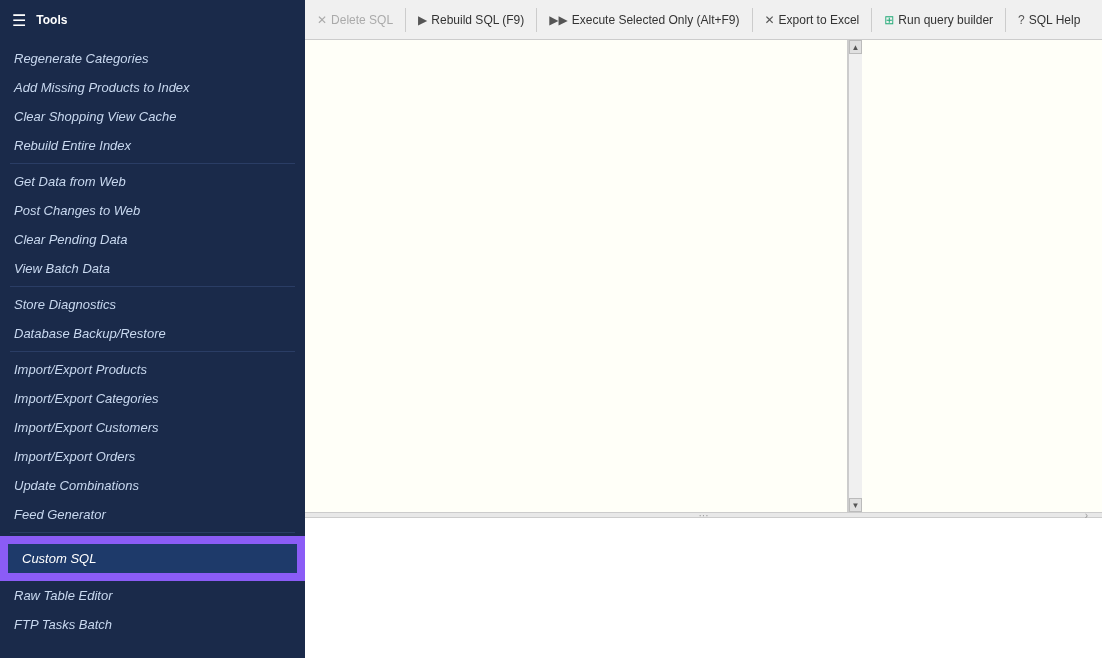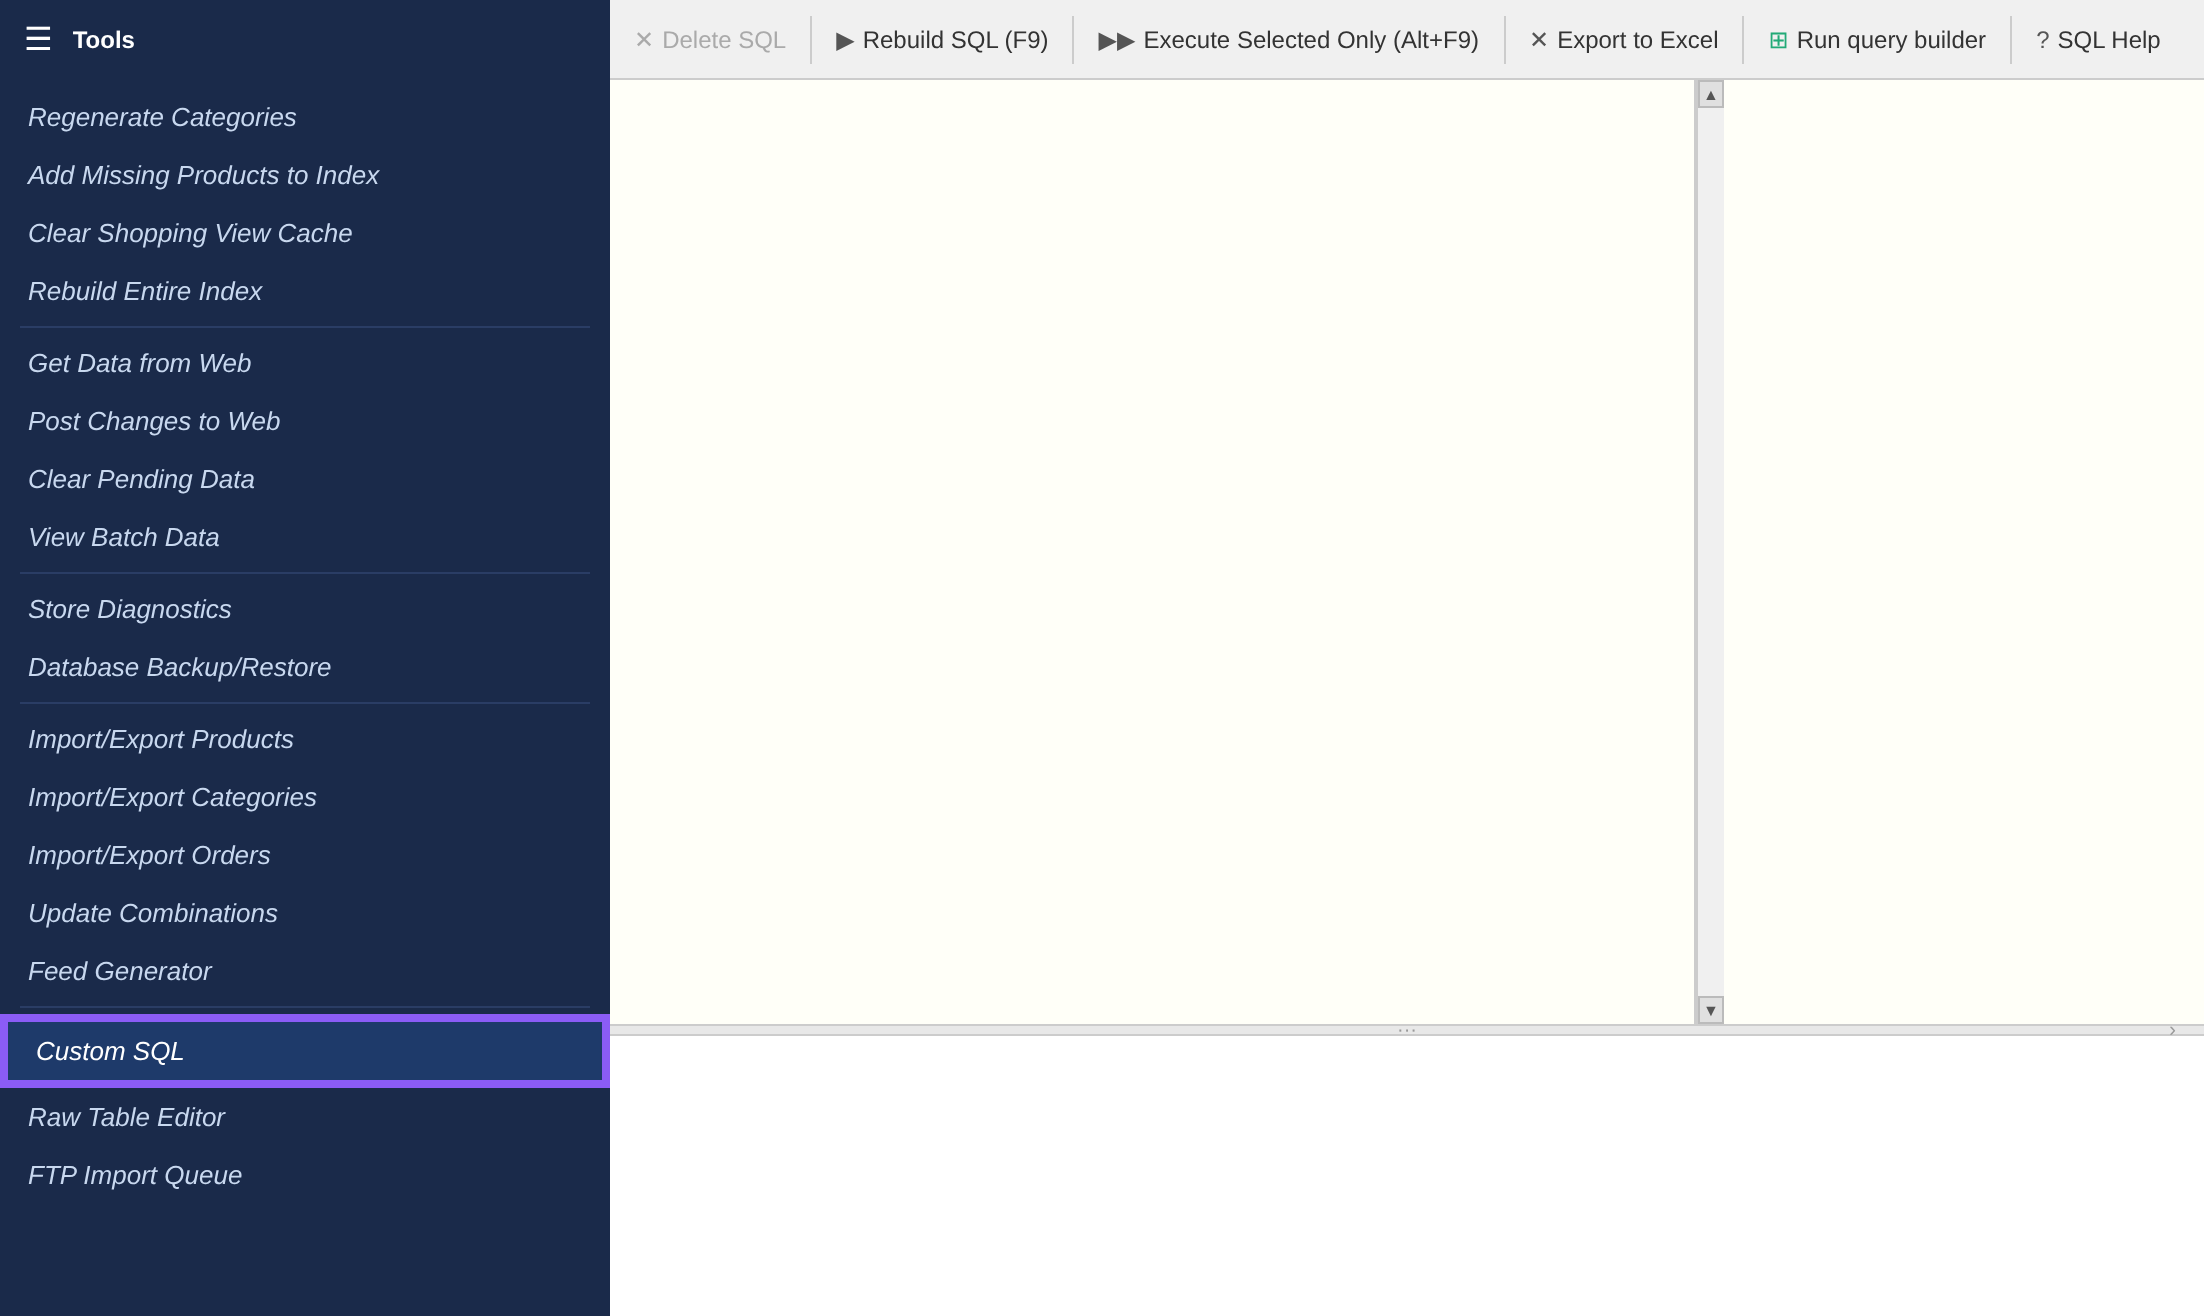--- a/index.html
+++ b/index.html
@@ -77,21 +77,21 @@
       display: block;
       text-decoration: none;
       white-space: nowrap;
       overflow: hidden;
       text-overflow: ellipsis;
       font-style: italic;
     }
     .menu-item.active {
       background: #1e3a6a;
       color: #fff;
-      border: 4px solid #8b5cf6;
+      border: 8px solid #8b5cf6;
     }
     .menu-separator {
       height: 1px;
       background: #2a3d65;
       margin: 3px 10px;
     }
 
     
     .content {
       flex: 1;
@@ -185,27 +185,28 @@
           <div class="menu-item">Get Data from Web</div>
           <div class="menu-item">Post Changes to Web</div>
           <div class="menu-item">Clear Pending Data</div>
           <div class="menu-item">View Batch Data</div>
           <div class="menu-separator"></div>
           <div class="menu-item">Store Diagnostics</div>
           <div class="menu-item">Database Backup/Restore</div>
           <div class="menu-separator"></div>
           <div class="menu-item">Import/Export Products</div>
           <div class="menu-item">Import/Export Categories</div>
+          <div class="menu-item">Import/Export Customers</div>
           <div class="menu-item">Import/Export Orders</div>
           <div class="menu-item">Update Combinations</div>
           <div class="menu-item">Feed Generator</div>
           <div class="menu-separator"></div>
           <div class="menu-item active">Custom SQL</div>
           <div class="menu-item">Raw Table Editor</div>
-          <div class="menu-item">FTP Import Queue</div>
+          <div class="menu-item">FTP Tasks Batch</div>
         </div>
     </div>
 
     <div class="content">
 
       <div class="toolbar" id="toolbar-container">
       <button class="toolbar-btn disabled">
             <span style="color:#aaa">✕</span>
             <span>Delete SQL</span>
           </button>

